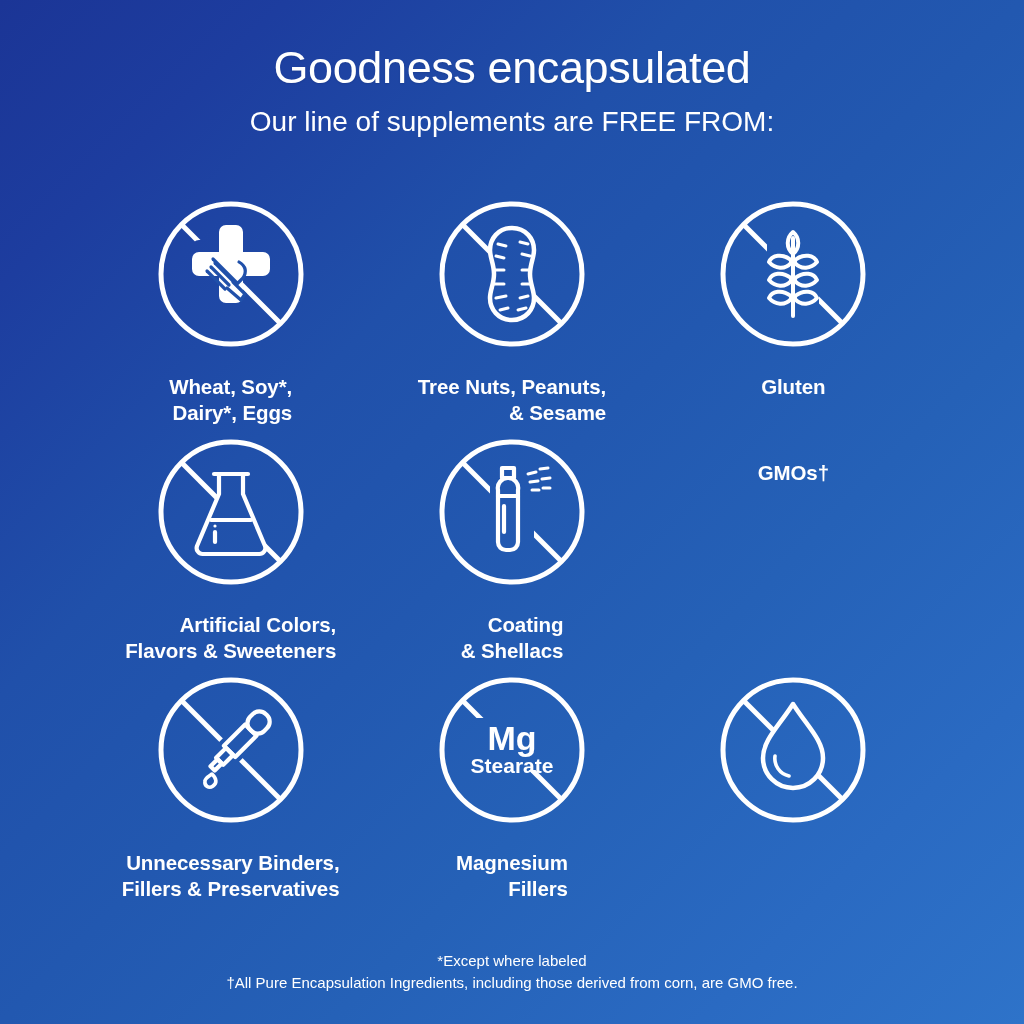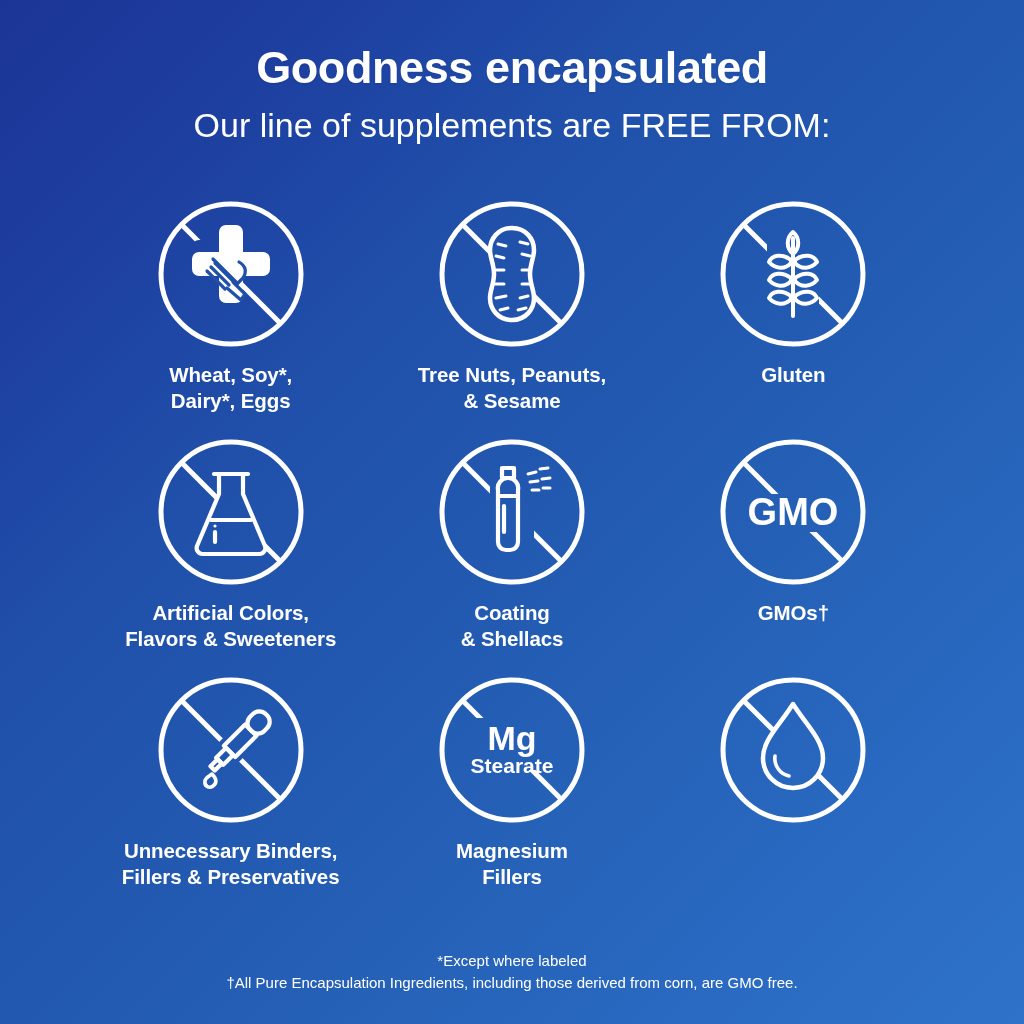--- a/index.html
+++ b/index.html
@@ -34,30 +34,30 @@
   
   .header {
     position: absolute;
     top: 44px;
     left: 0;
     width: 1024px;
     text-align: center;
   }
   .title {
     font-size: 45px;
-    font-weight: bold;
+    font-weight: normal;
     letter-spacing: -0.4px;
     line-height: 1.08;
     margin: 0;
     color: #ffffff;
     text-shadow: 0 1px 2px rgba(0,0,0,0.10);
   }
   .subtitle {
     margin: 14px 0 0 0;
-    font-size: 34px;
+    font-size: 28px;
     font-weight: 400;
     line-height: 1.1;
     color: #ffffff;
   }
 
   
   .grid {
     position: absolute;
     top: 198px;
     left: 90px;
@@ -80,22 +80,22 @@
     height: 152px;
     flex: 0 0 auto;
   }
   .badge svg {
     display: block;
     width: 152px;
     height: 152px;
     overflow: visible;
   }
   .cell-label {
-    margin-top: 12px;
-    text-align: center;
+    margin-top: 24px;
+    text-align: right;
     font-size: 20.5px;
     font-weight: bold;
     line-height: 1.27;
     color: #ffffff;
     white-space: pre-line;
     letter-spacing: -0.1px;
   }
   .cell-label.light {
     font-weight: 700;
   }
@@ -267,33 +267,20 @@
             <line x1="106" y1="43" x2="114" y2="42"></line>
             <line x1="107" y1="52" x2="114" y2="52"></line>
           </g>
         </svg>
       </div>
       <div class="cell-label">Coating
 &amp; Shellacs</div>
     </div>
 
     <div class="cell">
-      <div class="badge">
-        <svg viewBox="0 0 152 152" xmlns="http://www.w3.org/2000/svg">
-          <defs>
-            <mask id="m6">
-              <rect x="0" y="0" width="152" height="152" fill="#fff"></rect>
-              <rect x="24" y="58" width="104" height="38" fill="#000"></rect>
-            </mask>
-          </defs>
-          <circle cx="76" cy="76" r="70" fill="none" stroke="#ffffff" stroke-width="5"></circle>
-          <line x1="28" y1="28" x2="124" y2="124" stroke="#ffffff" stroke-width="5" stroke-linecap="round" mask="url(#m6)"></line>
-          <text x="76" y="89" text-anchor="middle" fill="#ffffff" font-family="Liberation Sans, sans-serif" font-size="38" font-weight="bold">GMO</text>
-        </svg>
-      </div>
       <div class="cell-label light">GMOs†</div>
     </div>
 
     <div class="cell">
       <div class="badge">
         <svg viewBox="0 0 152 152" xmlns="http://www.w3.org/2000/svg">
           <defs>
             <mask id="m7">
               <rect x="0" y="0" width="152" height="152" fill="#fff"></rect>
               <g transform="rotate(45 76 76)">

